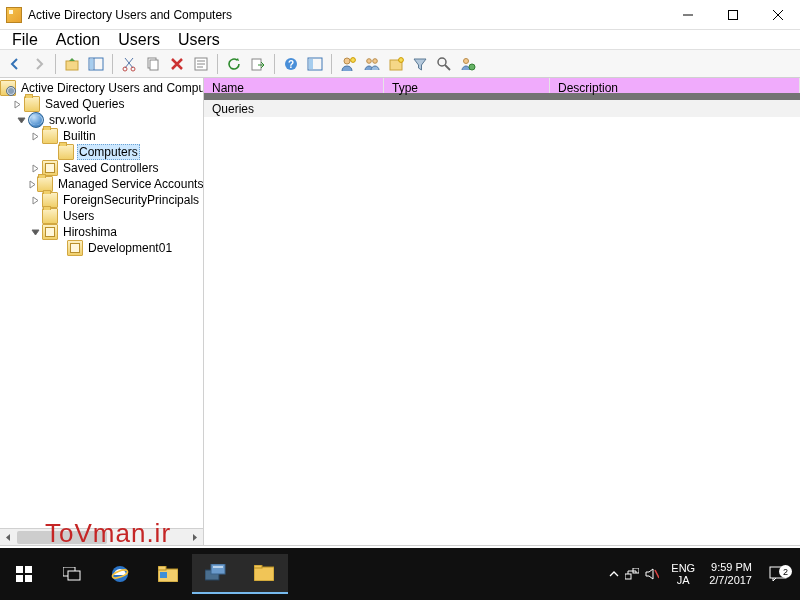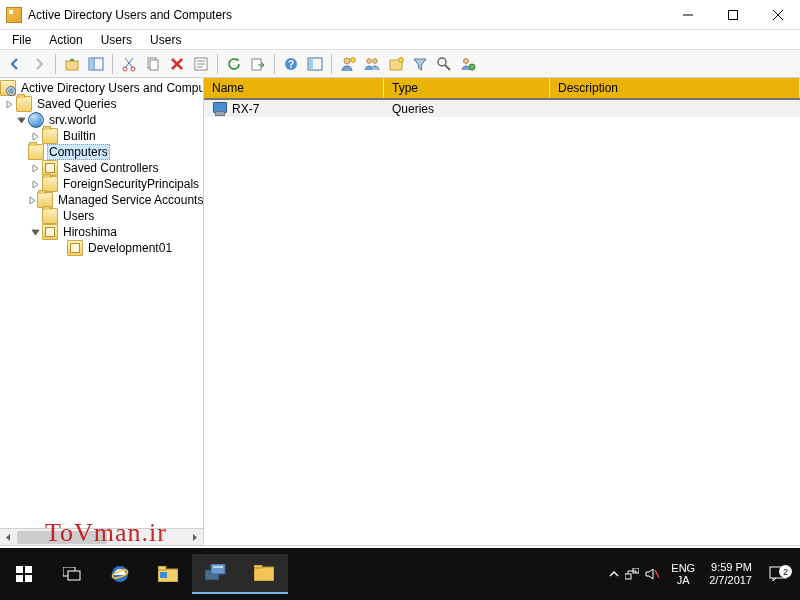--- a/index.html
+++ b/index.html
@@ -8,21 +8,21 @@
   
   .titlebar { height: 30px; display: flex; align-items: center; padding: 0 0 0 6px; border-bottom: 1px solid #e0e0e0; }
   .titlebar .app-icon { width: 16px; height: 16px; background: linear-gradient(135deg,#f5c24c,#e8a22f); border:1px solid #b88322; margin-right:6px; position:relative;}
   .titlebar .app-icon::after{content:"";position:absolute;left:2px;top:2px;width:4px;height:4px;background:#fff9e0;}
   .titlebar .title { flex:1; font-size:12px; color:#000;}
   .titlebar .winbtn { width:45px; height:30px; display:flex;align-items:center;justify-content:center;}
   .winbtn svg{width:10px;height:10px;stroke:#000;stroke-width:1;fill:none;}
 
   
   .menubar{height:20px;padding:0 4px;display:flex;align-items:center;gap:2px;border-bottom:1px solid #e0e0e0;}
-  .menubar span{padding:2px 8px;font-size:12px;}
+  .menubar span{padding:2px 8px;font-size:16px;}
 
   
   .toolbar{height:28px;padding:2px 4px;display:flex;align-items:center;gap:2px;border-bottom:1px solid #d0d0d0;background:#f7f7f7;}
   .tbtn{width:22px;height:22px;display:flex;align-items:center;justify-content:center;border:1px solid transparent;border-radius:2px;}
   .tsep{width:1px;height:20px;background:#c0c0c0;margin:0 3px;}
   .tbtn svg{width:16px;height:16px;}
 
   
   .workarea{display:flex;height:468px;border-bottom:1px solid #d0d0d0;}
   .tree-pane{width:204px;border-right:1px solid #d0d0d0;position:relative;overflow:hidden;background:#fff;}
@@ -43,35 +43,35 @@
   .node.selected .label{background:#cde8ff;border:1px dotted #6aa2d4;padding:0 1px;}
   
   .tree-scroll{position:absolute;left:0;right:0;bottom:0;height:17px;background:#f0f0f0;border-top:1px solid #d0d0d0;display:flex;align-items:center;}
   .tree-scroll .sbtn{width:17px;height:17px;background:#f0f0f0;display:flex;align-items:center;justify-content:center;}
   .tree-scroll .track{flex:1;height:17px;position:relative;}
   .tree-scroll .thumb{position:absolute;left:0;top:2px;width:90px;height:13px;background:#cdcdcd;border-radius:2px;}
   .tree-scroll svg{width:7px;height:7px;fill:#606060;}
 
   
   .list-pane{flex:1;background:#fff;display:flex;flex-direction:column;}
-  .list-header{display:flex;height:22px;border-bottom:2px solid #737373;background:#eab308;}
+  .list-header{display:flex;height:22px;border-bottom:7px solid #737373;background:#f0abfc;}
   .list-header .col{padding:3px 8px;font-size:12px;border-right:1px solid #e5e5e5;}
   .col-name{width:180px;}
   .col-type{width:166px;}
   .col-desc{flex:1;}
   .list-body{flex:1;}
   .row{display:flex;height:17px;align-items:center;}
   .row.sel{background:#f2f2f2;}
   .row .cell{padding:0 8px;font-size:12px;display:flex;align-items:center;gap:4px;}
   .comp-icon{width:16px;height:14px;position:relative;}
   .comp-icon::before{content:"";position:absolute;left:1px;top:0;width:12px;height:9px;background:#4a8fd8;border:1px solid #2b5b8c;border-radius:1px;}
   .comp-icon::after{content:"";position:absolute;left:3px;bottom:0;width:8px;height:3px;background:#9da6ae;border:1px solid #6d757d;}
 
   
-  .watermark{position:absolute;left:45px;top:518px;font-family:Liberation Serif, serif;font-size:26px;color:#c52525;font-weight:400;letter-spacing:1px;}
+  .watermark{position:absolute;left:45px;top:518px;font-family:Liberation Sans, sans-serif;font-size:26px;color:#c52525;font-weight:400;letter-spacing:1px;}
 
   
   .taskbar{position:absolute;left:0;right:0;bottom:0;height:52px;background:#101010;display:flex;align-items:center;color:#fff;}
   .task-left{display:flex;align-items:center;height:100%;}
   .task-item{width:48px;height:40px;display:flex;align-items:center;justify-content:center;}
   .task-item.active{background:#2a2a2a;border-bottom:2px solid #76b9ed;}
   .task-right{margin-left:auto;display:flex;align-items:center;height:100%;padding-right:4px;}
   .tray{display:flex;align-items:center;gap:6px;padding:0 6px;}
   .lang{font-size:11px;line-height:12px;text-align:center;padding:0 6px;}
   .clock{font-size:11px;line-height:13px;text-align:right;padding:0 8px;}
@@ -234,21 +234,21 @@
 
 <div class="workarea">
 
   <div class="tree-pane">
     <div class="tree">
       <div class="node" style="padding-left:0">
         <span class="expander"></span>
         <span class="icon folder-gear"></span>
         <span class="label">Active Directory Users and Computers</span>
       </div>
-      <div class="node" style="padding-left:2px">
+      <div class="node" style="padding-left:10px">
         <span class="expander">
             <svg viewBox="0 0 9 9">
               <path d="M2 1l5 3.5L2 8z" stroke="#888" fill="none"></path>
             </svg>
           </span>
         <span class="icon folder"></span>
         <span class="label">Saved Queries</span>
       </div>
       <div class="node" style="padding-left:14px">
         <span class="expander">
@@ -261,51 +261,51 @@
       </div>
       <div class="node" style="padding-left:28px">
         <span class="expander">
             <svg viewBox="0 0 9 9">
               <path d="M2 1l5 3.5L2 8z" stroke="#888" fill="none"></path>
             </svg>
           </span>
         <span class="icon folder"></span>
         <span class="label">Builtin</span>
       </div>
-      <div class="node selected" style="padding-left:14px">
+      <div class="node selected" style="padding-left:44px">
         <span class="expander"></span>
         <span class="icon folder"></span>
         <span class="label">Computers</span>
       </div>
       <div class="node" style="padding-left:28px">
         <span class="expander">
             <svg viewBox="0 0 9 9">
               <path d="M2 1l5 3.5L2 8z" stroke="#888" fill="none"></path>
             </svg>
           </span>
         <span class="icon ou-icon"></span>
         <span class="label">Saved Controllers</span>
       </div>
       <div class="node" style="padding-left:28px">
         <span class="expander">
             <svg viewBox="0 0 9 9">
               <path d="M2 1l5 3.5L2 8z" stroke="#888" fill="none"></path>
             </svg>
           </span>
         <span class="icon folder"></span>
+        <span class="label">Managed Service Accounts</span>
+      </div>
+      <div class="node" style="padding-left:28px">
+        <span class="expander">
+            <svg viewBox="0 0 9 9">
+              <path d="M2 1l5 3.5L2 8z" stroke="#888" fill="none"></path>
+            </svg>
+          </span>
+        <span class="icon folder"></span>
         <span class="label">ForeignSecurityPrincipals</span>
-      </div>
-      <div class="node" style="padding-left:28px">
-        <span class="expander">
-            <svg viewBox="0 0 9 9">
-              <path d="M2 1l5 3.5L2 8z" stroke="#888" fill="none"></path>
-            </svg>
-          </span>
-        <span class="icon folder"></span>
-        <span class="label">Managed Service Accounts</span>
       </div>
       <div class="node" style="padding-left:28px">
         <span class="expander"></span>
         <span class="icon folder"></span>
         <span class="label">Users</span>
       </div>
       <div class="node" style="padding-left:28px">
         <span class="expander">
             <svg viewBox="0 0 9 9">
               <path d="M1 2l3.5 5L8 2z" fill="#595959"></path>
@@ -338,24 +338,20 @@
   </div>
 
   <div class="list-pane">
     <div class="list-header">
       <div class="col col-name">Name</div>
       <div class="col col-type">Type</div>
       <div class="col col-desc">Description</div>
     </div>
     <div class="list-body">
       <div class="row sel">
-        <div class="cell col-name">
-          <span class="comp-icon"></span>
-          <span>RX-7</span>
-        </div>
         <div class="cell col-type">Queries</div>
         <div class="cell col-desc"></div>
       </div>
     </div>
   </div>
 </div>
 
 <div class="watermark">ToVman.ir</div>
 
 <div class="taskbar">

